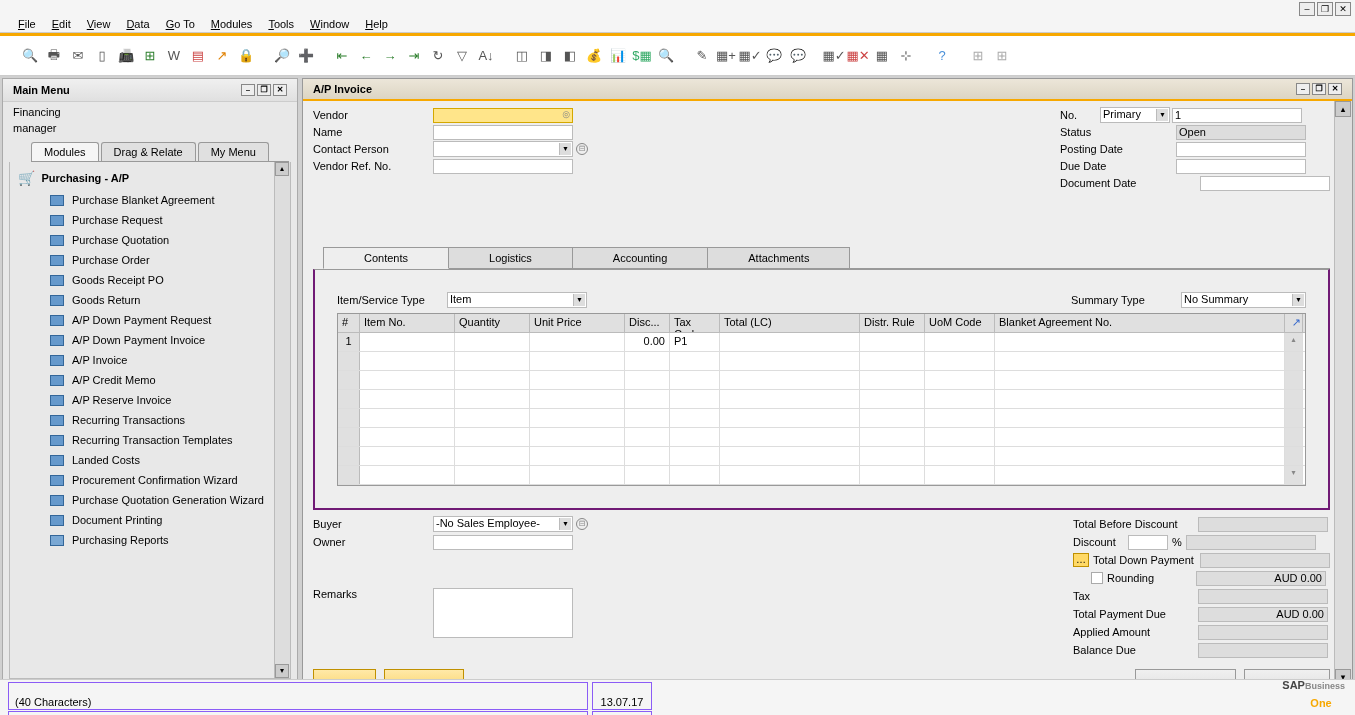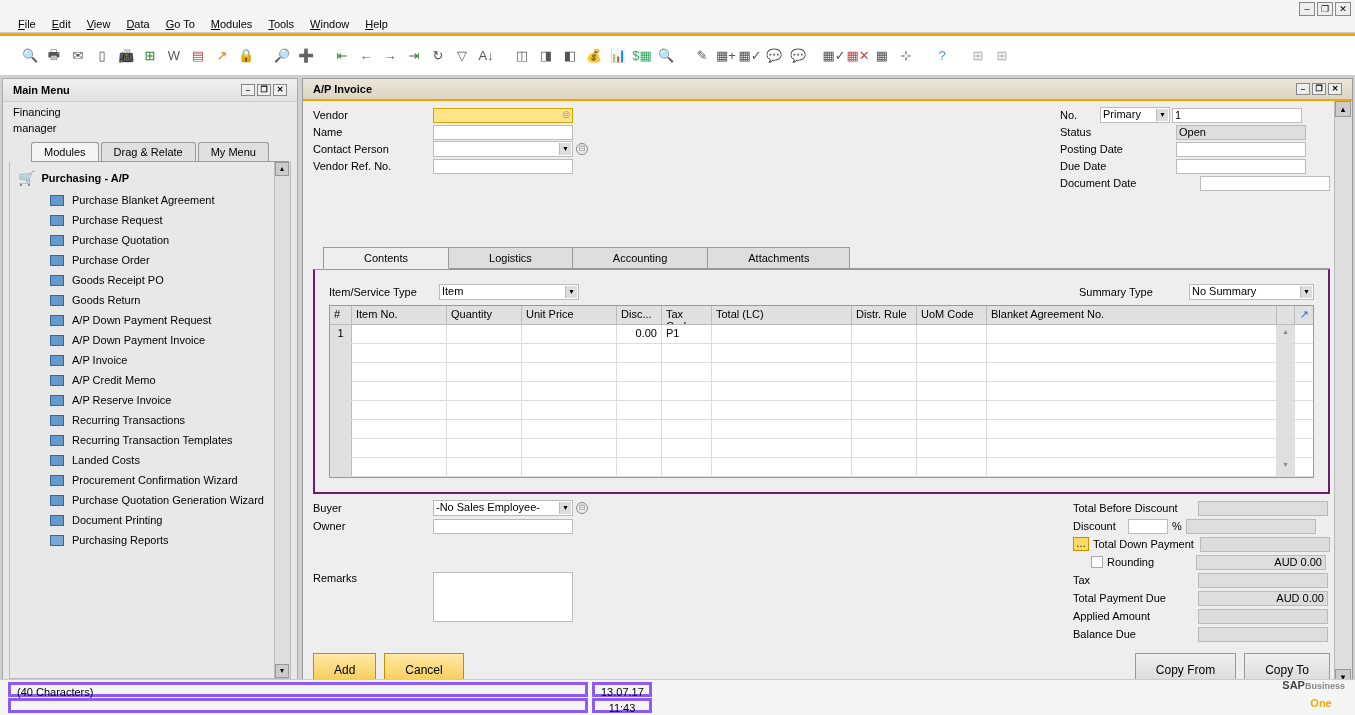--- a/index.html
+++ b/index.html
@@ -42,21 +42,21 @@
 .form-select { width: 140px; height: 16px; border: 1px solid #bbb; background: #fff; font-size: 11px; position: relative; padding: 0 2px; }
 .sel-arrow { position: absolute; right: 1px; top: 1px; width: 12px; height: 12px; background: #ddd; border-left: 1px solid #bbb; text-align: center; font-size: 7px; line-height: 12px; }
 .top-forms { display: flex; justify-content: space-between; }
 .left-form, .right-form { display: flex; flex-direction: column; }
 .right-form .form-label { width: 90px; }
 .right-form .form-input { width: 130px; }
 .tabs-area { margin-top: 55px; }
 .doc-tabs { display: flex; border-bottom: 1px solid #999; margin-left: 10px;}
 .doc-tab { padding: 4px 40px; border: 1px solid #999; border-bottom: none; background: #ddd; cursor: pointer; font-size: 11px; margin-right: -1px;}
 .doc-tab.active { background: #eee; border-bottom: 1px solid #eee; margin-bottom: -1px; font-weight: normal;}
-.tab-content { border: 2px solid #701a75; border-top: 1px solid #999; padding: 14px; background: #eee;}
+.tab-content { border: 2px solid #701a75; border-top: 1px solid #999; padding: 22px; background: #eee;}
 .tab-top-row { display: flex; justify-content: space-between; margin-bottom: 4px; }
 .grid { border: 1px solid #999; background: #fff; }
 .grid-header { display: flex; background: #e0e0e0; border-bottom: 1px solid #bbb; }
 .grid-header div { border-right: 1px solid #bbb; padding: 2px 4px; font-size: 11px; height: 18px; overflow: hidden;}
 .grid-row { display: flex; border-bottom: 1px solid #ddd; height: 19px; }
 .grid-row div { border-right: 1px solid #ddd; padding: 2px 4px; font-size: 11px; overflow: hidden;}
 .grid-row .rownum { background: #e0e0e0; text-align: center; border-right: 1px solid #bbb;}
 .col-num { width: 22px; }
 .col-item { width: 95px; }
 .col-qty { width: 75px; }
@@ -72,21 +72,21 @@
 .bottom-forms { display: flex; justify-content: space-between; margin-top: 6px; }
 .left-bot, .right-bot { display: flex; flex-direction: column; gap: 1px; }
 .right-bot .form-row { height: 16px; }
 .right-bot .form-label { width: 125px; }
 .right-bot .form-input { width: 130px; background: #ddd; text-align: right; padding-right: 3px;}
 .btn-row { display: flex; gap: 8px; margin-top: 10px; justify-content: space-between;}
 .btn { padding: 9px 20px; border: 1px solid #999; cursor: pointer; font-size: 12px; }
 .btn.gold { background: linear-gradient(#ffe9a8,#f7c84a); border: 1px solid #c09000; }
 .btn.grey { background: linear-gradient(#f0f0f0,#d8d8d8); }
 .statusbar { position: absolute; bottom: 0; left: 0; right: 0; height: 36px; background: #f5f5f5; border-top: 1px solid #ccc; display: flex; align-items: flex-start; padding: 2px 8px; }
-.status-cell { border: 3px solid #8b5cf6; padding: 1px 6px; font-size: 11px; margin-right: 4px; height: 15px;}
+.status-cell { border: 1px solid #8b5cf6; padding: 13px 6px; font-size: 11px; margin-right: 4px; height: 15px;}
 .status-cell.wide { width: 580px; }
 .sap-logo { position: absolute; right: 10px; bottom: 4px; font-size: 16px; font-weight: bold; }
 .sap-logo .sap { color: #444; }
 .sap-logo .biz { color: #888; font-size: 9px; }
 .sap-logo .one { color: #f7a800; }
 .checkbox-dis { width: 12px; height: 12px; border: 1px solid #aaa; background: #eee; display: inline-block; vertical-align: middle; margin-right: 4px;}
 .remarks-box { width: 140px; height: 50px; border: 1px solid #bbb; background: #fff; }
 .circ { display:inline-block; width:12px; height:12px; border:1px solid #888; border-radius:50%; text-align:center; font-size:8px; line-height:10px; color:#888; margin-left:3px;}
 .yellow-dots { width: 16px; height: 14px; background: #ffd966; border: 1px solid #c09000; text-align:center; font-size:10px; line-height:12px; margin-right: 4px;}
 .expand-icon { position:absolute; right:4px; top:2px; color:#3366cc; font-size:11px; cursor:pointer;}

